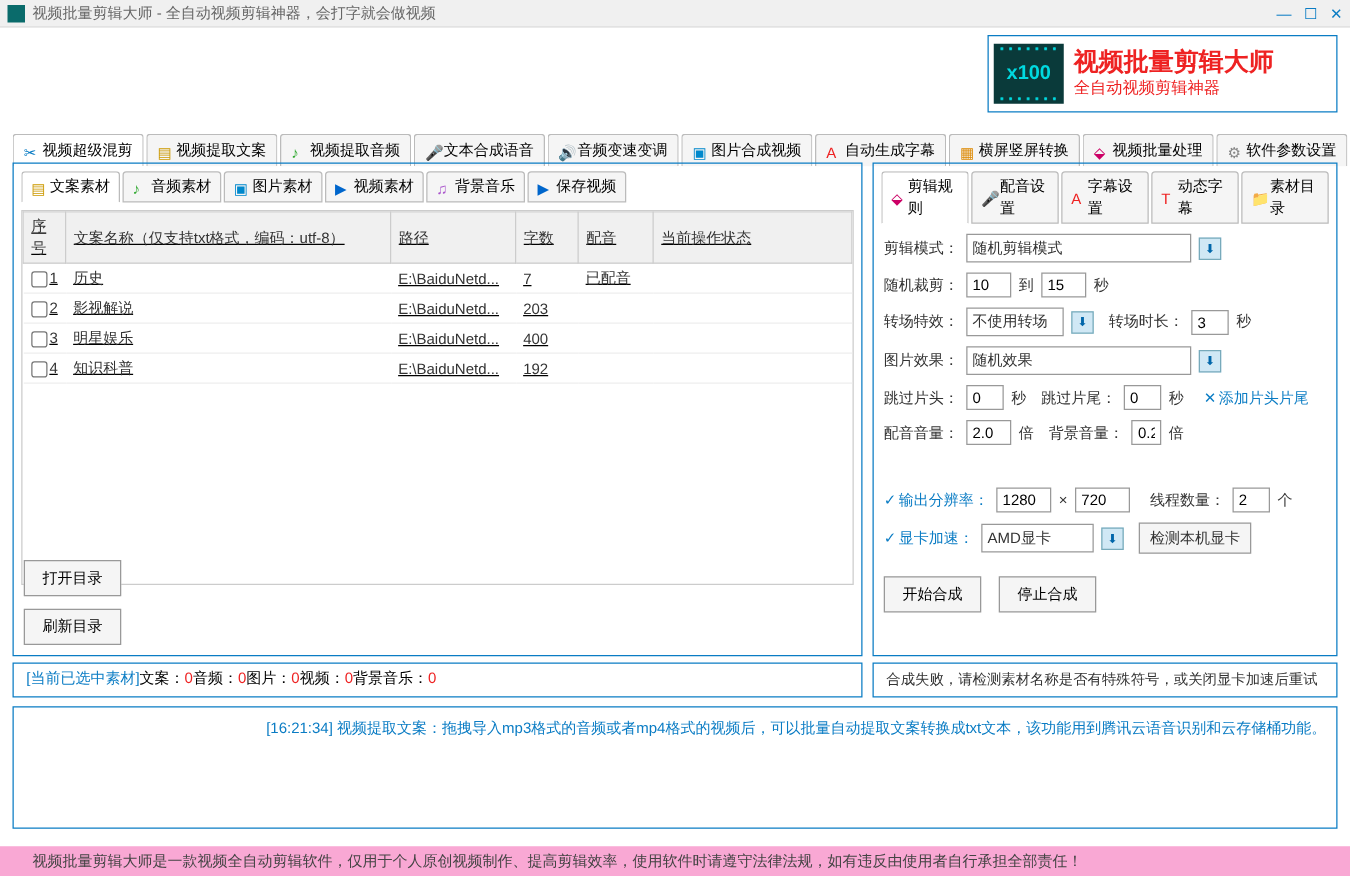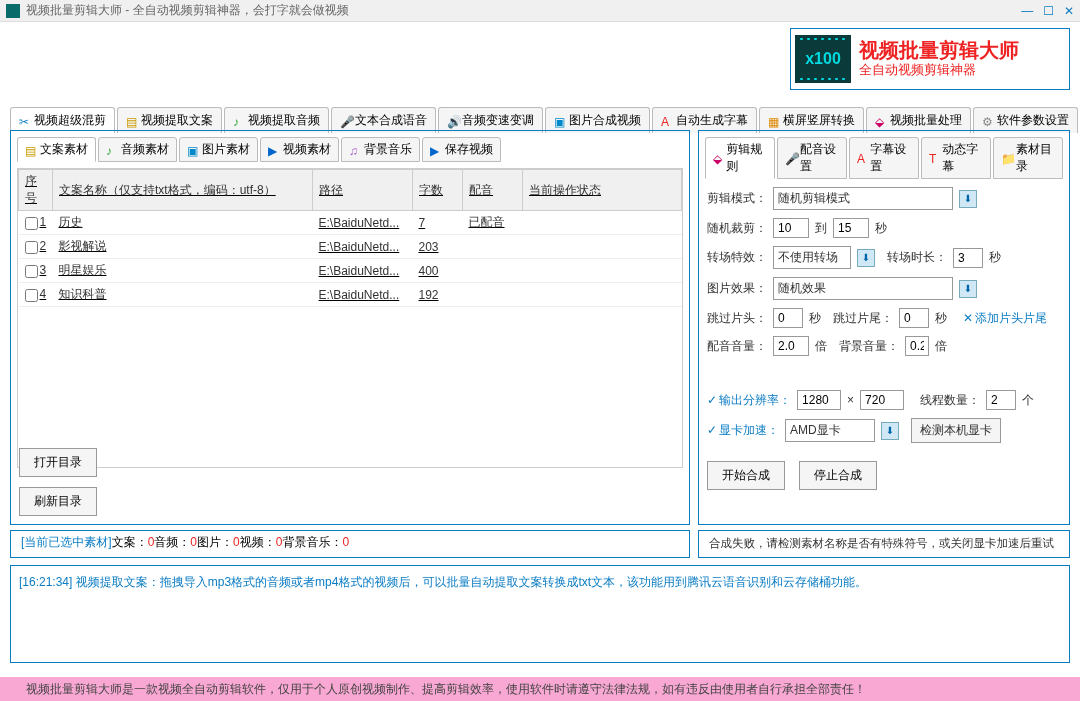--- a/index.html
+++ b/index.html
@@ -51,21 +51,21 @@
 .xlink::before { content: "✕"; margin-right: 2px; }
 
 .right-btns { display: flex; gap: 14px; margin: 18px 2px 0; }
 
 .status-row { position: absolute; left: 10px; right: 10px; top: 530px; height: 28px; display: flex; gap: 8px; }
 .status-row .panel { padding: 6px 10px; display: flex; align-items: flex-end; }
 .status-row .lbl { color: #0a7cc4; }
 .status-row .red { color: #e22; }
 .status-row .panel.right { flex: 0 0 372px; color: #333; font-size: 11.5px; }
 
-.log { position: absolute; left: 10px; right: 10px; top: 565px; height: 98px; border: 1px solid #0a7cc4; padding: 6px 8px; color: #0a7cc4; line-height: 1.7; overflow-y: scroll; }
+.log { position: absolute; left: 10px; right: 10px; top: 565px; height: 98px; border: 1px solid #0a7cc4; padding: 6px 8px; color: #0a7cc4; line-height: 1.7; overflow-y: scroll; text-align: right; }
 
 .footer { position: absolute; left: 0; right: 0; bottom: 0; height: 24px; padding: 4px 26px; color: #444; background: #f9a8d4; }
 
 
 .c-cut{color:#0a7cc4}.c-doc{color:#c90}.c-wave{color:#3a3}.c-mic{color:#333}.c-speaker{color:#d80}.c-img{color:#08c}.c-aa{color:#e22}.c-rot{color:#d80}.c-scissors{color:#c06}.c-gear{color:#888}.c-note{color:#a5c}.c-play{color:#06c}.c-save{color:#06c}.c-folder{color:#e90}.c-t{color:#e22}
 </style>
 </head>
 <body>
 
 <div class="titlebar">

